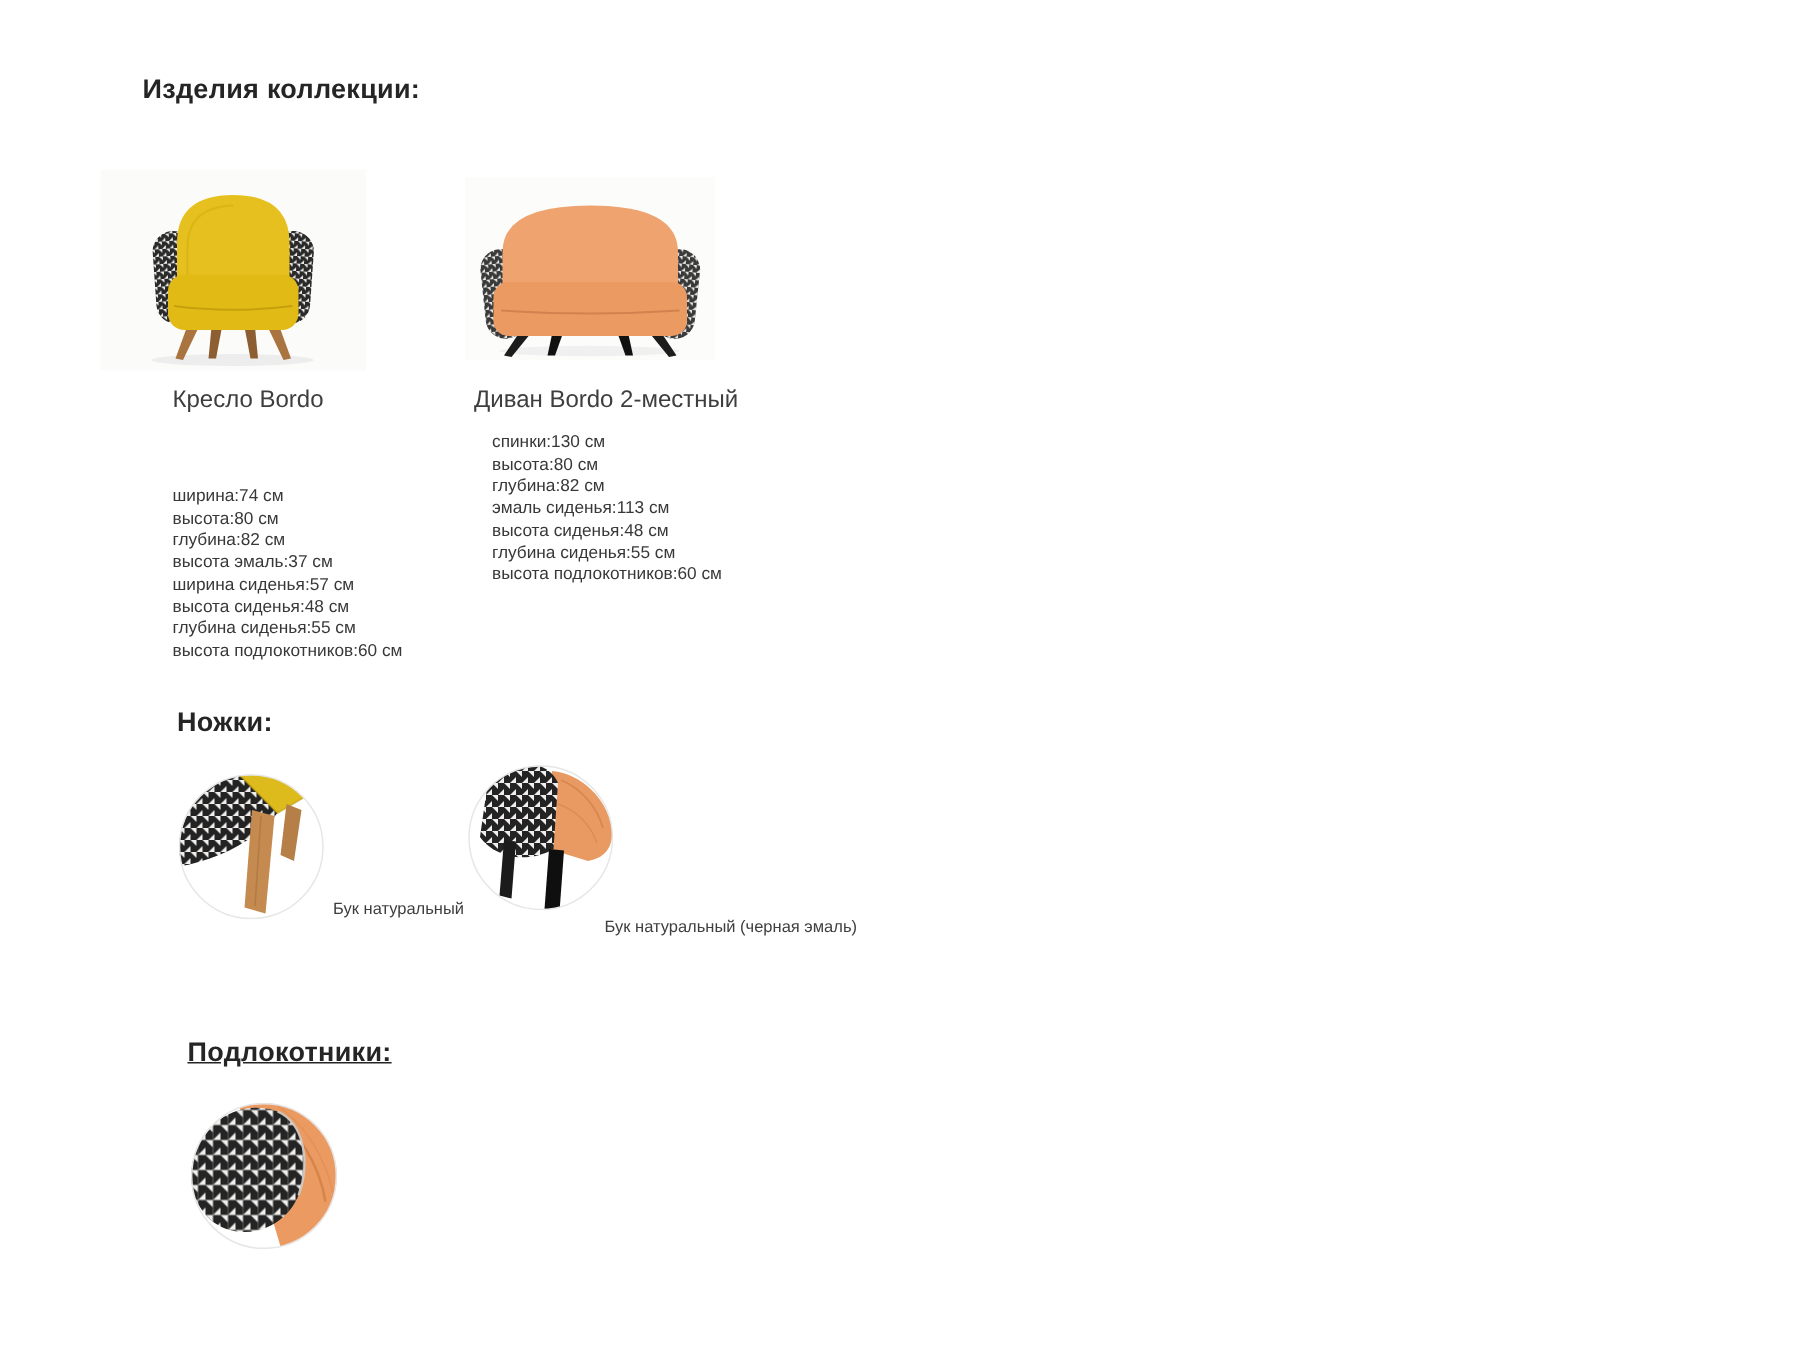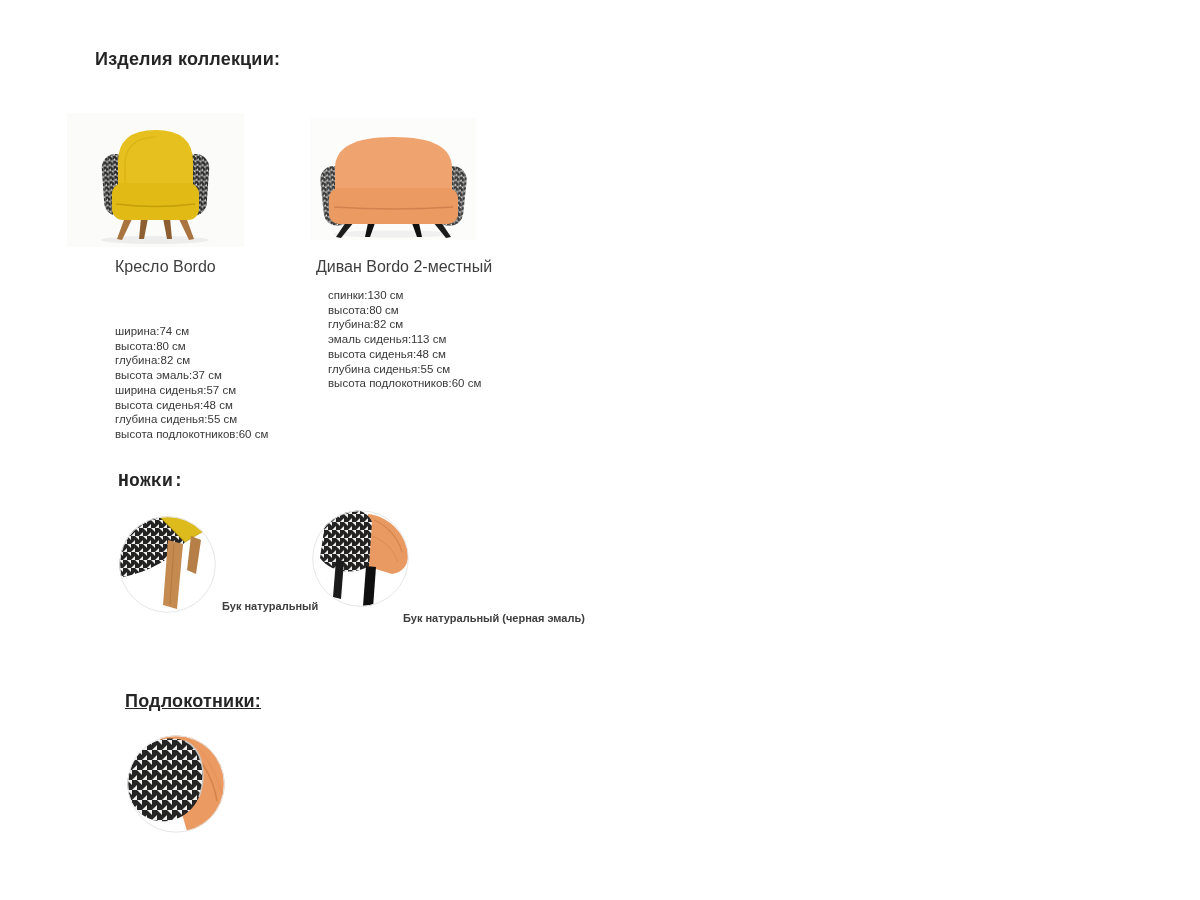--- a/index.html
+++ b/index.html
@@ -1,21 +1,21 @@
 <!DOCTYPE html>
 <html><head>
 <meta charset="utf-8">
 <style>
   html, body { margin:0; padding:0; background:#ffffff; }
   body { width:1200px; height:900px; font-family:"Liberation Sans", sans-serif; }
   .page { position:relative; width:1024px; height:900px; background:#ffffff; overflow:hidden; }
 
   .h { position:absolute; font-weight:bold; color:#252525; font-size:18px; line-height:22px; letter-spacing:0.2px; }
   .h-products  { left:95px;  top:48px;  }
-  .h-legs      { left:118px; top:470px;font-family:Liberation Mono, monospace; }
+  .h-legs      { left:118px; top:470px; }
   .h-armrests  { left:125px; top:690px;text-decoration:underline; }
 
   .photo { position:absolute; }
   .photo svg { display:block; }
   .photo-armchair { left:67px;  top:113px; width:177px; height:134px; }
   .photo-sofa     { left:310px; top:118px; width:167px; height:122px; }
 
   .pname { position:absolute; font-size:16px; color:#3e3e3e; }
   .pname-armchair { left:115px; top:258px; }
   .pname-sofa     { left:316px; top:258px; }
@@ -24,21 +24,21 @@
            font-size:11.5px; line-height:14.7px; color:#383838; }
   .specs-armchair { left:115px; top:288px;margin-top:36px; }
   .specs-sofa     { left:328px; top:288px; }
 
   .circle { position:absolute; border-radius:50%; }
   .circle svg { display:block; }
   .circle-leg-1  { left:119px; top:516px; width:97px; height:97px; }
   .circle-leg-2  { left:312px; top:510px; width:97px; height:97px; }
   .circle-armrest{ left:127px; top:735px; width:98px; height:98px; }
 
-  .label { position:absolute; font-size:11px; color:#3e3e3e;font-weight:bold; }
+  .label { position:absolute; font-size:11px; color:#3e3e3e; }
   .label-leg-1 { left:222px; top:600px; }
   .label-leg-2 { left:403px; top:597px;margin-top:15px; }
 </style>
 </head>
 <body>
 
 <div class="page">
 
   <div class="h h-products">Изделия коллекции:</div>
 

